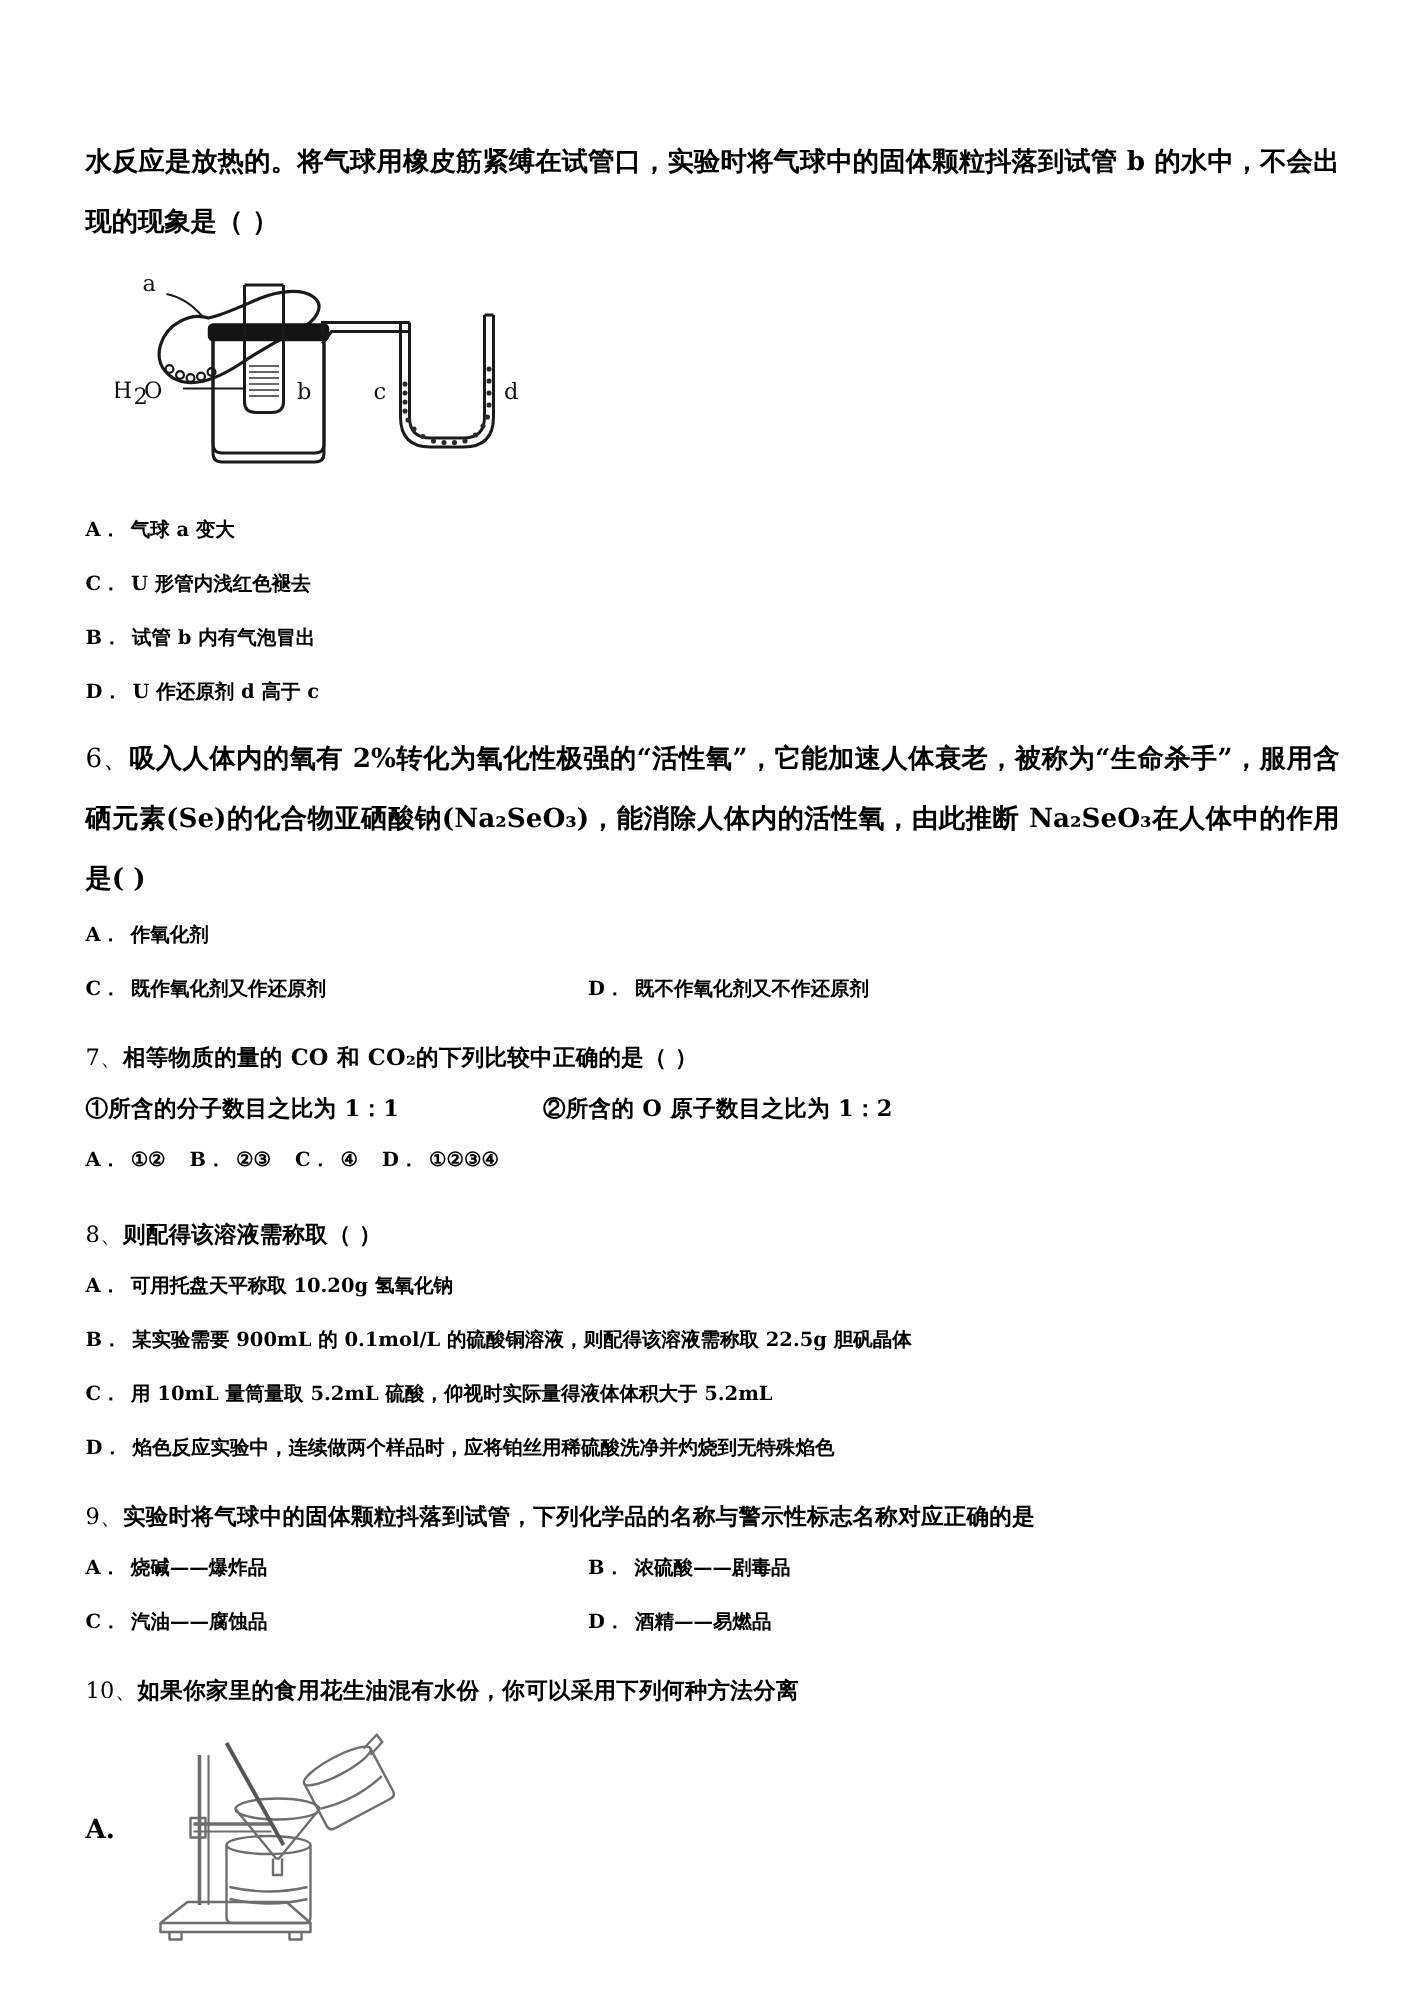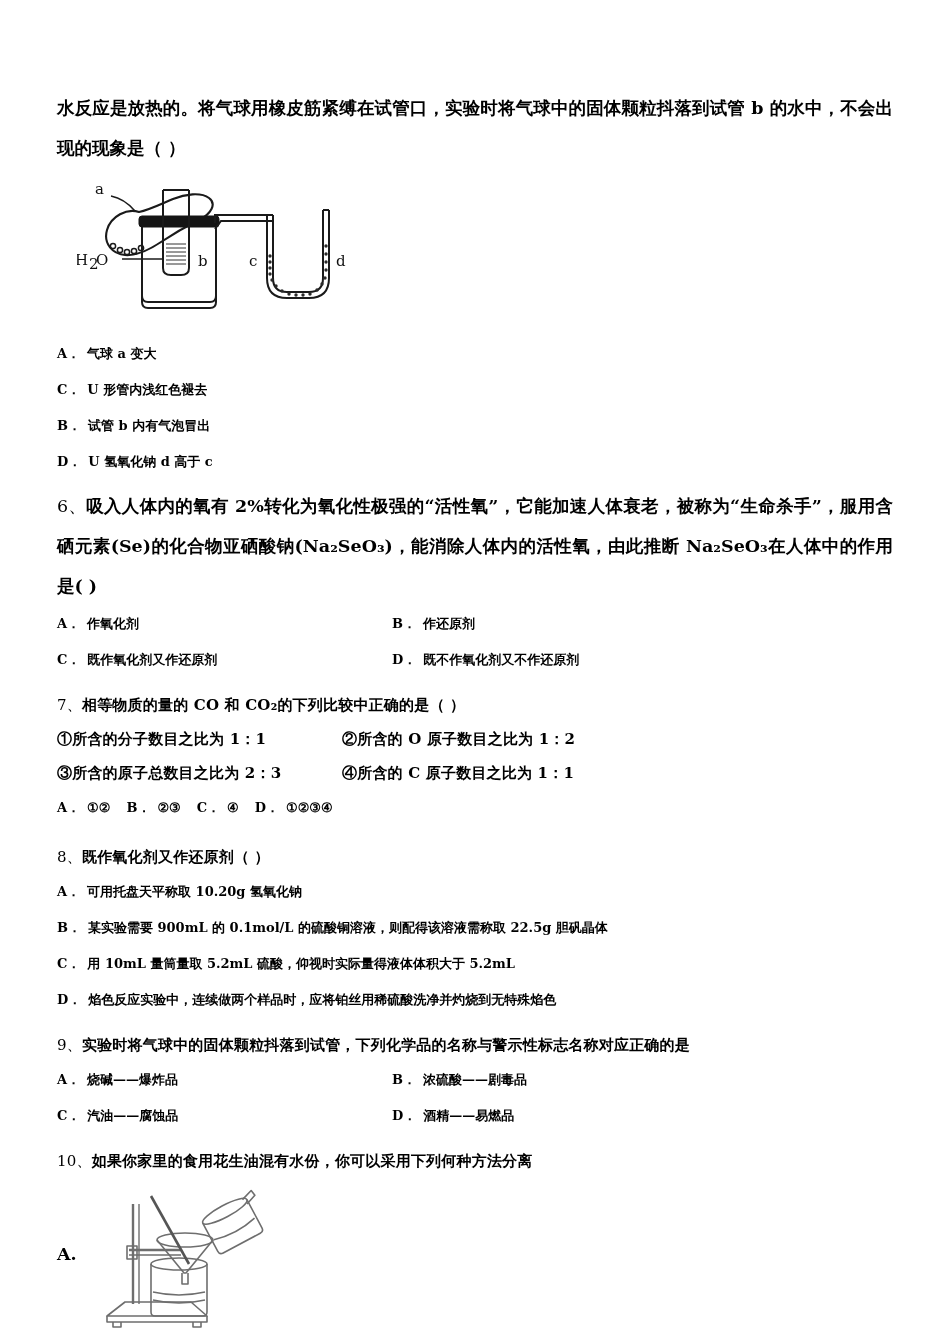--- a/index.html
+++ b/index.html
@@ -63,21 +63,21 @@
   .two-col {
     display: flex;
   }
   .two-col > .col-a { width: 335px; flex: 0 0 335px; }
   .two-col > .col-b { flex: 1 1 auto; }
 
   .sub-col {
     display: flex;
   }
   .sub-col > .s-a { width: 285px; flex: 0 0 285px; }
-  .sub-col > .s-b { flex: 1 1 auto; }
+  .sub-col > .s-b { flex: 1 1 auto; margin-left: 20px; }
 
   .abcd-row { white-space: nowrap; }
   .abcd-row .gap { display: inline-block; width: 16px; }
 
   .spacer-6 { height: 6px; }
   .spacer-10 { height: 10px; }
   .spacer-14 { height: 14px; }
 
   
   .fig1-wrap {
@@ -205,64 +205,57 @@
     <div class="opt">
       <span class="lbl">A．</span><span>气球 a 变大</span>
     </div>
     <div class="opt">
       <span class="lbl">C．</span><span>U 形管内浅红色褪去</span>
     </div>
     <div class="opt">
       <span class="lbl">B．</span><span>试管 b 内有气泡冒出</span>
     </div>
     <div class="opt">
-      <span class="lbl">D．</span><span>U 氢氧化钠 d 高于 c</span>
+      <span class="lbl">D．</span><span>U 作还原剂 d 高于 c</span>
     </div>
 
     <div class="spacer-6"></div>
 
     <div class="stem"><span class="num">6、</span><span>吸入人体内的氧有 2%转化为氧化性极强的“活性氧”，它能加速人体衰老，被称为“生命杀手”，服用含硒元素(Se)的化合物亚硒酸钠(Na₂SeO₃)，能消除人体内的活性氧，由此推断 Na₂SeO₃在人体中的作用是(   )</span></div>
 
     <div class="two-col">
       <div class="col-a opt">
         <span class="lbl">A．</span><span>作氧化剂</span>
       </div>
-      <div class="col-b opt">
-        <span class="lbl">B．</span><span>作还原剂</span>
-      </div>
     </div>
     <div class="two-col">
       <div class="col-a opt">
         <span class="lbl">C．</span><span>既作氧化剂又作还原剂</span>
       </div>
       <div class="col-b opt">
         <span class="lbl">D．</span><span>既不作氧化剂又不作还原剂</span>
       </div>
     </div>
 
     <div class="spacer-10"></div>
 
     <div class="qline"><span class="num">7、</span><span>相等物质的量的 CO 和 CO₂的下列比较中正确的是（       ）</span></div>
 
     <div class="sub-col">
       <div class="s-a qline"><span>①</span><span>所含的分子数目之比为 1：1</span></div>
       <div class="s-b qline"><span>②</span><span>所含的 O 原子数目之比为 1：2</span></div>
     </div>
-    <div class="sub-col">
-      <div class="s-a qline"><span>③</span><span>所含的原子总数目之比为 2：3</span></div>
-      <div class="s-b qline"><span>④</span><span>所含的 C 原子数目之比为 1：1</span></div>
-    </div>
 
     <div class="opt abcd-row">
       <span><span class="lbl">A．</span><span>①②</span></span><span class="gap"></span><span><span class="lbl">B．</span><span>②③</span></span><span class="gap"></span><span><span class="lbl">C．</span><span>④</span></span><span class="gap"></span><span><span class="lbl">D．</span><span>①②③④</span></span>
     </div>
 
     <div class="spacer-14"></div>
 
-    <div class="qline"><span class="num">8、</span><span>既作氧化剂又作还原剂（       ）</span></div>
+    <div class="qline"><span class="num">8、</span><span>则配得该溶液需称取（       ）</span></div>
 
     <div class="opt">
       <span class="lbl">A．</span><span>可用托盘天平称取 10.20g 氢氧化钠</span>
     </div>
     <div class="opt">
       <span class="lbl">B．</span><span>某实验需要 900mL 的 0.1mol/L 的硫酸铜溶液，则配得该溶液需称取 22.5g 胆矾晶体</span>
     </div>
     <div class="opt">
       <span class="lbl">C．</span><span>用 10mL 量筒量取 5.2mL 硫酸，仰视时实际量得液体体积大于 5.2mL</span>
     </div>

